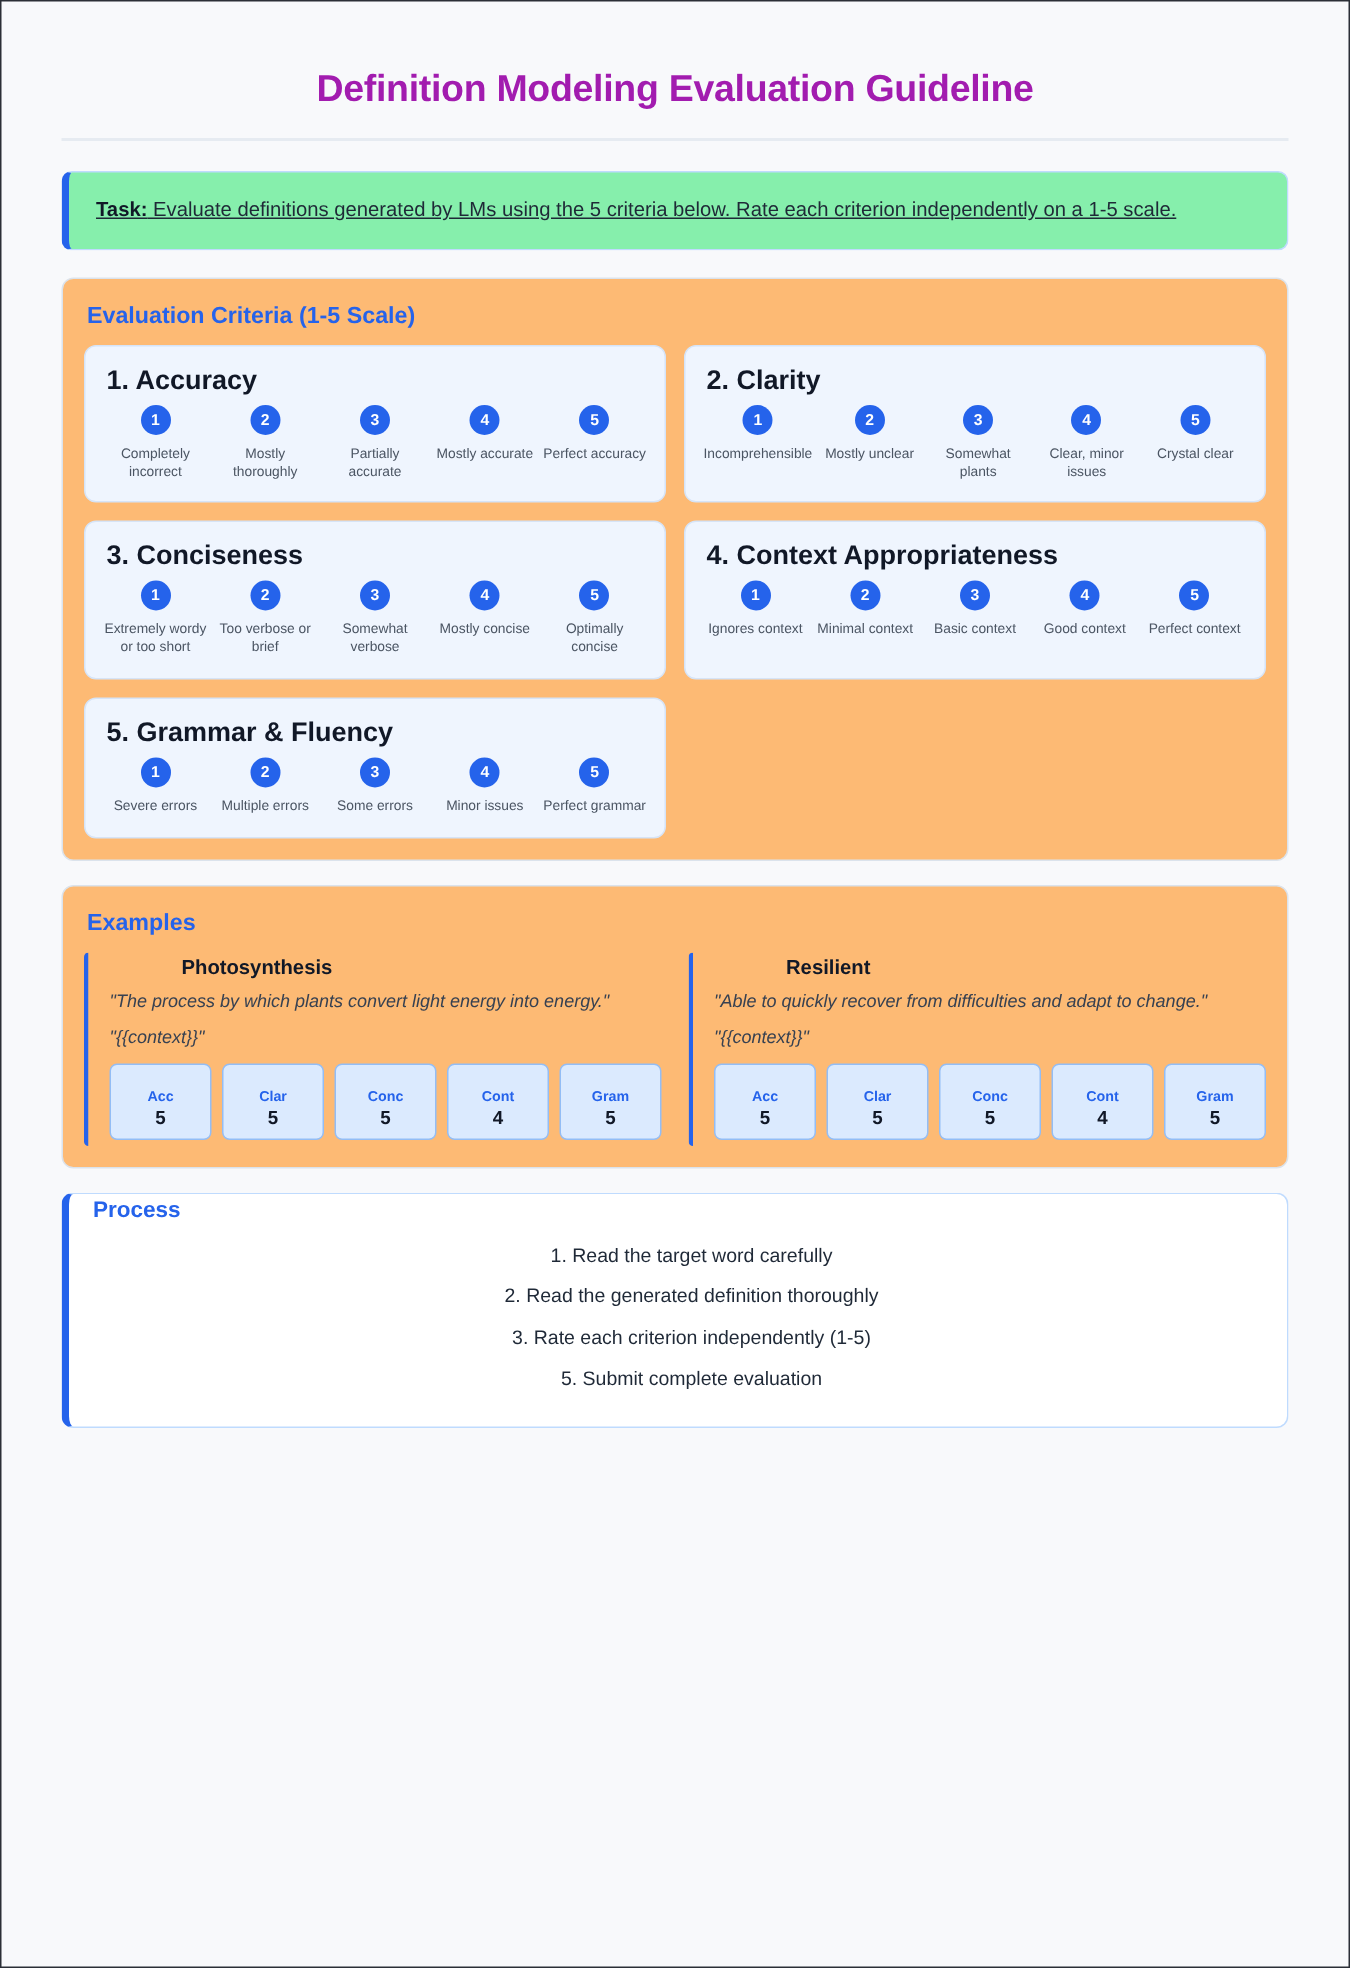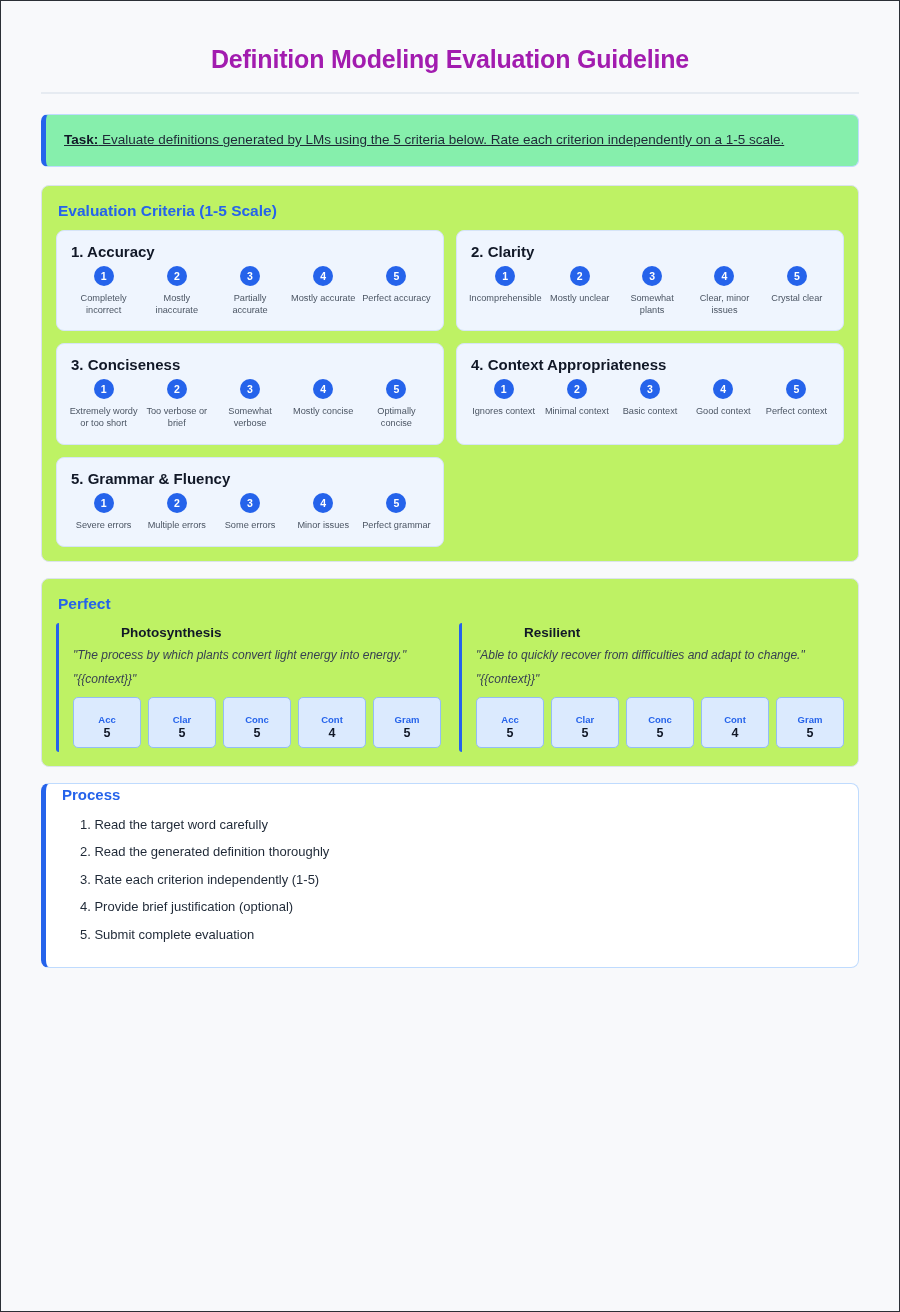--- a/index.html
+++ b/index.html
@@ -46,21 +46,21 @@
     font-size: 13.5px;
     color: #1f2937;
     line-height: 1.4;
     margin-bottom: 18px;
     text-decoration: underline;
   }
   .task-banner b { font-weight: bold; color: #111827; }
 
   
   .section-card {
-    background: #bef264;
+    background: #fdba74;
     border: 1px solid #dbe3ec;
     border-radius: 8px;
     padding: 14px 14px 14px 14px;
     margin-bottom: 16px;
   }
   .section-title {
     font-size: 15.5px;
     font-weight: bold;
     color: #2563eb;
     padding: 2px 0 10px 2px;
@@ -73,21 +73,21 @@
     gap: 12px;
   }
   .criterion-card {
     width: calc(50% - 6px);
     background: #eff5fe;
     border: 1px solid #d6e4f7;
     border-radius: 8px;
     padding: 12px 10px 14px 10px;
   }
   .criterion-name {
-    font-size: 15px;
+    font-size: 18px;
     font-weight: bold;
     color: #111827;
     margin-bottom: 6px;
     padding-left: 4px;
   }
   .levels {
     display: flex;
     align-items: flex-start;
   }
   .level {
@@ -171,21 +171,21 @@
     border-left: 5px solid #2563eb;
     border-radius: 8px;
     padding: 2px 16px 18px 16px;
   }
   .process-title {
     font-size: 15px;
     font-weight: bold;
     color: #2563eb;
     margin-bottom: 8px;
   }
-  .process-list { list-style: none; }
+  .process-list { list-style: none; text-align: center; }
   .process-list li {
     font-size: 13px;
     color: #1f2937;
     padding: 5px 0 5px 18px;
     line-height: 1.35;
   }
 </style>
 </head>
 <body>
 
@@ -203,21 +203,21 @@
     <div class="criteria-grid" id="criteria-grid">
         <div class="criterion-card">
           <div class="criterion-name">1. Accuracy</div>
           <div class="levels">
             <div class="level">
               <div class="level-badge">1</div>
               <div class="level-label">Completely incorrect</div>
             </div>
             <div class="level">
               <div class="level-badge">2</div>
-              <div class="level-label">Mostly inaccurate</div>
+              <div class="level-label">Mostly thoroughly</div>
             </div>
             <div class="level">
               <div class="level-badge">3</div>
               <div class="level-label">Partially accurate</div>
             </div>
             <div class="level">
               <div class="level-badge">4</div>
               <div class="level-label">Mostly accurate</div>
             </div>
             <div class="level">
@@ -323,21 +323,21 @@
             <div class="level">
               <div class="level-badge">5</div>
               <div class="level-label">Perfect grammar</div>
             </div>
           </div>
         </div>
       </div>
   </div>
 
   <div class="section-card">
-    <div class="section-title">Perfect</div>
+    <div class="section-title">Examples</div>
     <div class="examples-grid" id="examples-grid">
         <div class="example-card">
           <div class="example-word">Photosynthesis</div>
           <div class="example-def">"The process by which plants convert light energy into energy."</div>
           <div class="example-ctx">"{{context}}"</div>
           <div class="scores">
             <div class="score-box">
               <div class="score-label">Acc</div>
               <div class="score-value">5</div>
             </div>
@@ -388,18 +388,17 @@
         </div>
       </div>
   </div>
 
   <div class="process-card">
     <div class="process-title">Process</div>
     <ol class="process-list" id="process-list">
         <li>1. Read the target word carefully</li>
         <li>2. Read the generated definition thoroughly</li>
         <li>3. Rate each criterion independently (1-5)</li>
-        <li>4. Provide brief justification (optional)</li>
         <li>5. Submit complete evaluation</li>
       </ol>
   </div>
 
 </div>
 
 </body></html>

